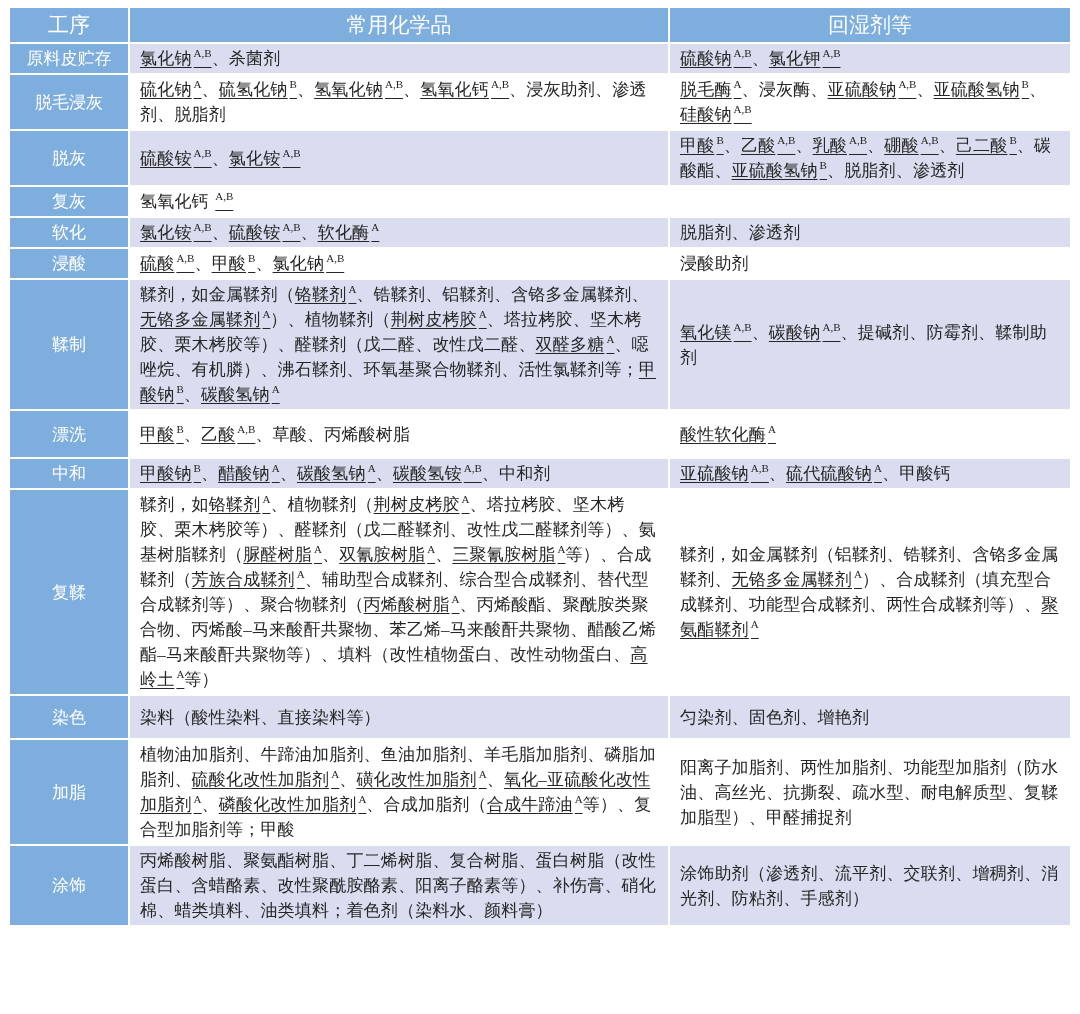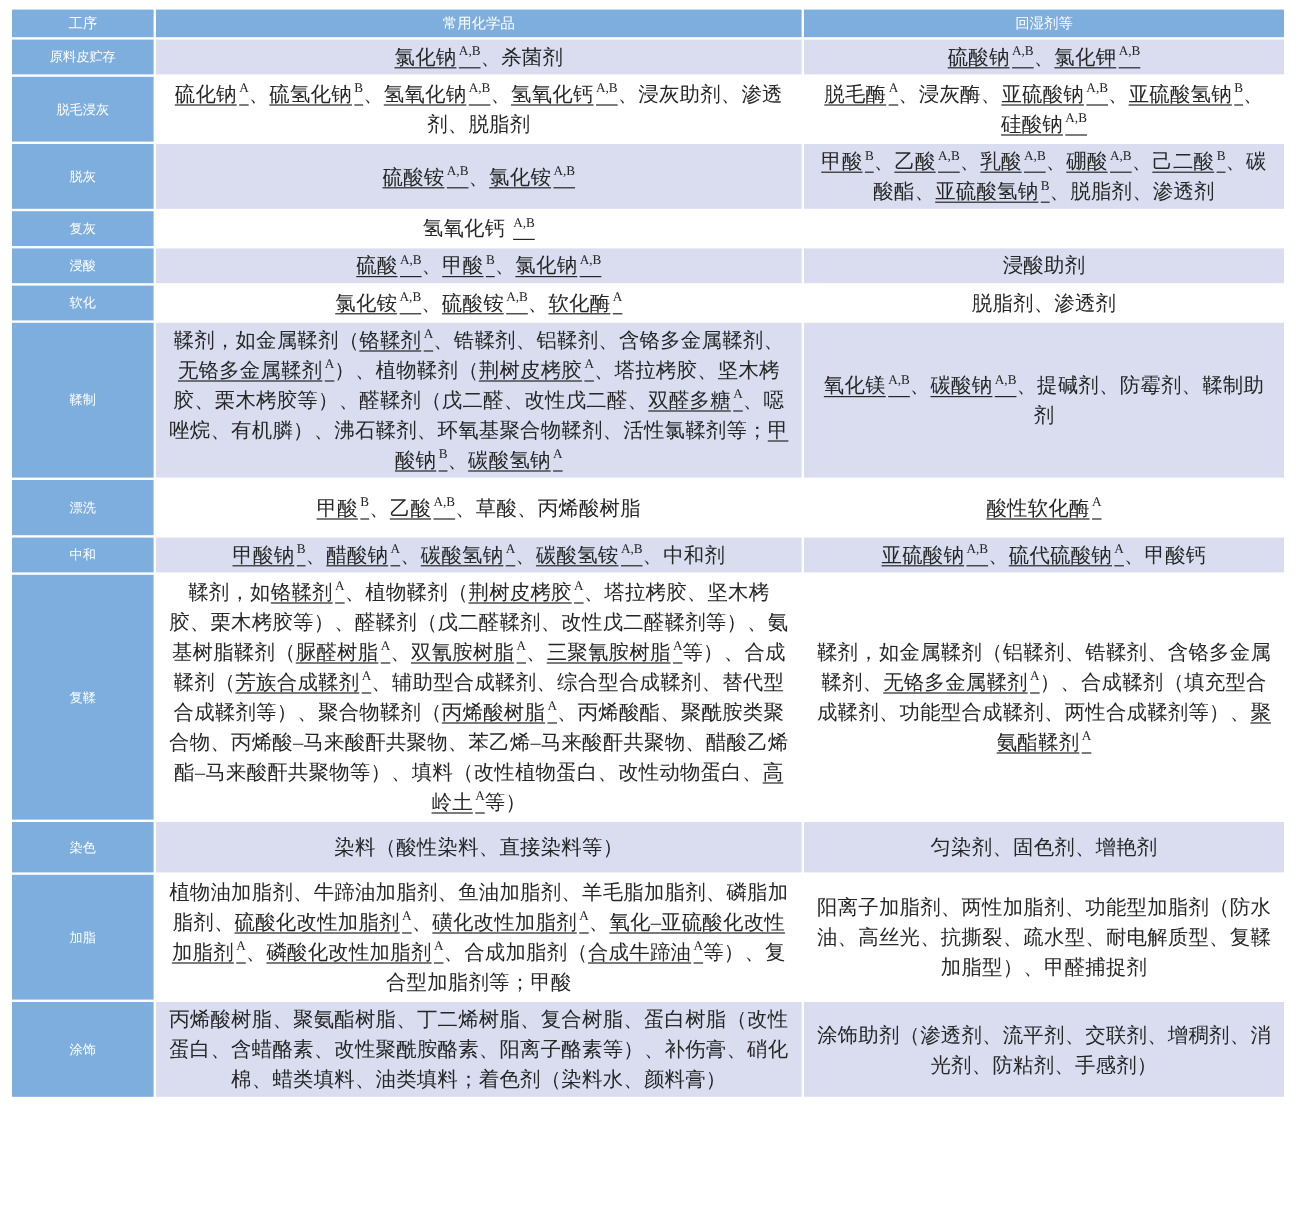--- a/index.html
+++ b/index.html
@@ -22,37 +22,37 @@
     border-spacing:2px;
     background:#ffffff;
   }
   col.c-process{width:118px;}
   col.c-common{width:538px;}
   col.c-optional{width:auto;}
   th{
     background:var(--blue);
     color:#ffffff;
     font-weight:normal;
-    font-size:12px;
+    font-size:21px;
     padding:3px 4px;
     text-align:center;
   }
   td.process{
     background:var(--blue);
     color:#ffffff;
-    font-size:11px;
+    font-size:17px;
     text-align:center;
     vertical-align:middle;
     padding:2px 4px;
   }
   td.data{
     background:#ffffff;
     font-size:17px;
     line-height:25px;
-    text-align:center;
+    text-align:left;
     vertical-align:middle;
     padding:2px 10px;
     letter-spacing:0.2px;
   }
   tbody tr:nth-child(odd) td.data{background:var(--lav);}
   
   tbody tr:nth-child(7) td{height:40px;}
   tbody tr:nth-child(8) td{height:42px;}
   tbody tr:nth-child(10) td{height:40px;}
   tbody tr:nth-child(11) td{height:38px;}
@@ -100,28 +100,28 @@
         <td class="process">脱灰</td>
         <td class="data"><span class="u">硫酸铵<sup>A,B</sup></span><span>、</span><span class="u">氯化铵<sup>A,B</sup></span></td>
         <td class="data"><span class="u">甲酸<sup>B</sup></span><span>、</span><span class="u">乙酸<sup>A,B</sup></span><span>、</span><span class="u">乳酸<sup>A,B</sup></span><span>、</span><span class="u">硼酸<sup>A,B</sup></span><span>、</span><span class="u">己二酸<sup>B</sup></span><span>、碳酸酯、</span><span class="u">亚硫酸氢钠<sup>B</sup></span><span>、脱脂剂、渗透剂</span></td>
       </tr>
       <tr>
         <td class="process">复灰</td>
         <td class="data"><span>氢氧化钙 </span><span class="u"><sup>A,B</sup></span></td>
         <td class="data"></td>
       </tr>
       <tr>
+        <td class="process">软化</td>
+        <td class="data"><span class="u">氯化铵<sup>A,B</sup></span><span>、</span><span class="u">硫酸铵<sup>A,B</sup></span><span>、</span><span class="u">软化酶<sup>A</sup></span></td>
+        <td class="data"><span>脱脂剂、渗透剂</span></td>
+      </tr>
+      <tr>
         <td class="process">浸酸</td>
         <td class="data"><span class="u">硫酸<sup>A,B</sup></span><span>、</span><span class="u">甲酸<sup>B</sup></span><span>、</span><span class="u">氯化钠<sup>A,B</sup></span></td>
         <td class="data"><span>浸酸助剂</span></td>
-      </tr>
-      <tr>
-        <td class="process">软化</td>
-        <td class="data"><span class="u">氯化铵<sup>A,B</sup></span><span>、</span><span class="u">硫酸铵<sup>A,B</sup></span><span>、</span><span class="u">软化酶<sup>A</sup></span></td>
-        <td class="data"><span>脱脂剂、渗透剂</span></td>
       </tr>
       <tr>
         <td class="process">鞣制</td>
         <td class="data"><span>鞣剂，如金属鞣剂（</span><span class="u">铬鞣剂<sup>A</sup></span><span>、锆鞣剂、铝鞣剂、含铬多金属鞣剂、</span><span class="u">无铬多金属鞣剂<sup>A</sup></span><span>）、植物鞣剂（</span><span class="u">荆树皮栲胶<sup>A</sup></span><span>、塔拉栲胶、坚木栲胶、栗木栲胶等）、醛鞣剂（戊二醛、改性戊二醛、</span><span class="u">双醛多糖<sup>A</sup></span><span>、噁唑烷、有机膦）、沸石鞣剂、环氧基聚合物鞣剂、活性氯鞣剂等；</span><span class="u">甲酸钠<sup>B</sup></span><span>、</span><span class="u">碳酸氢钠<sup>A</sup></span></td>
         <td class="data"><span class="u">氧化镁<sup>A,B</sup></span><span>、</span><span class="u">碳酸钠<sup>A,B</sup></span><span>、提碱剂、防霉剂、鞣制助剂</span></td>
       </tr>
       <tr>
         <td class="process">漂洗</td>
         <td class="data"><span class="u">甲酸<sup>B</sup></span><span>、</span><span class="u">乙酸<sup>A,B</sup></span><span>、草酸、丙烯酸树脂</span></td>
         <td class="data"><span class="u">酸性软化酶<sup>A</sup></span></td>

